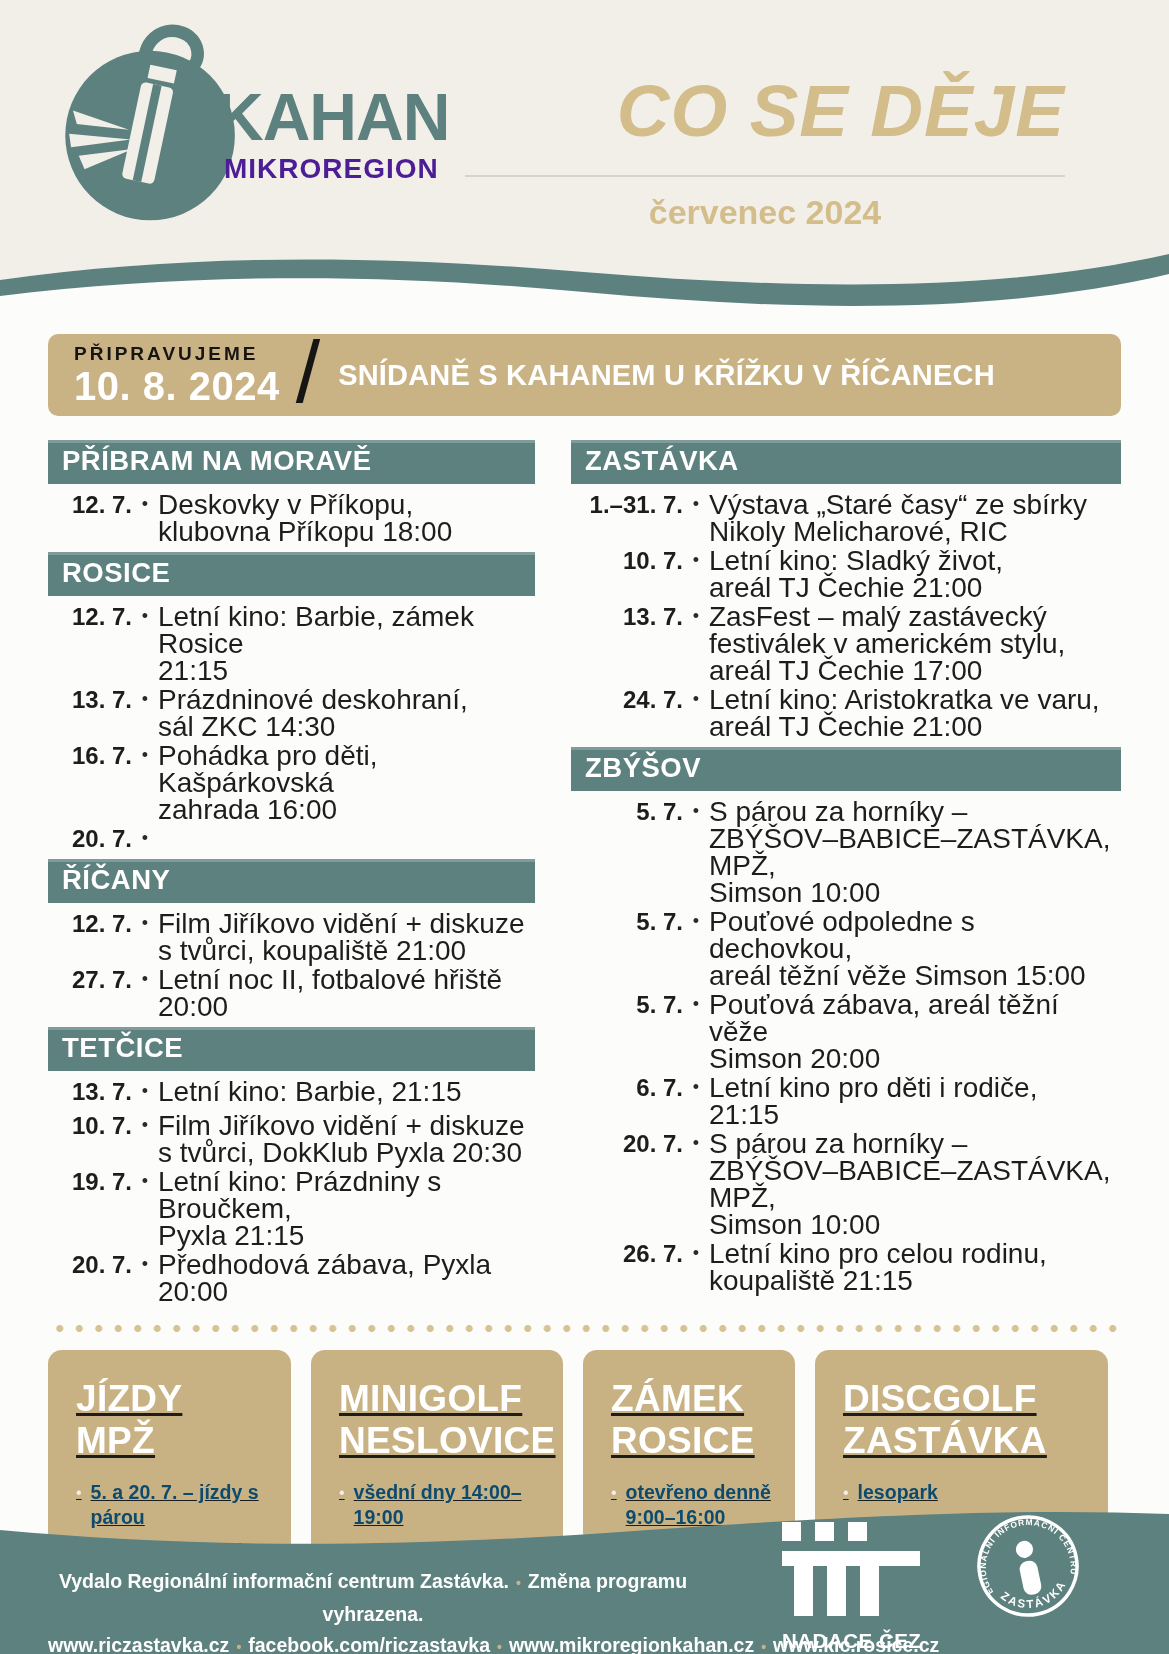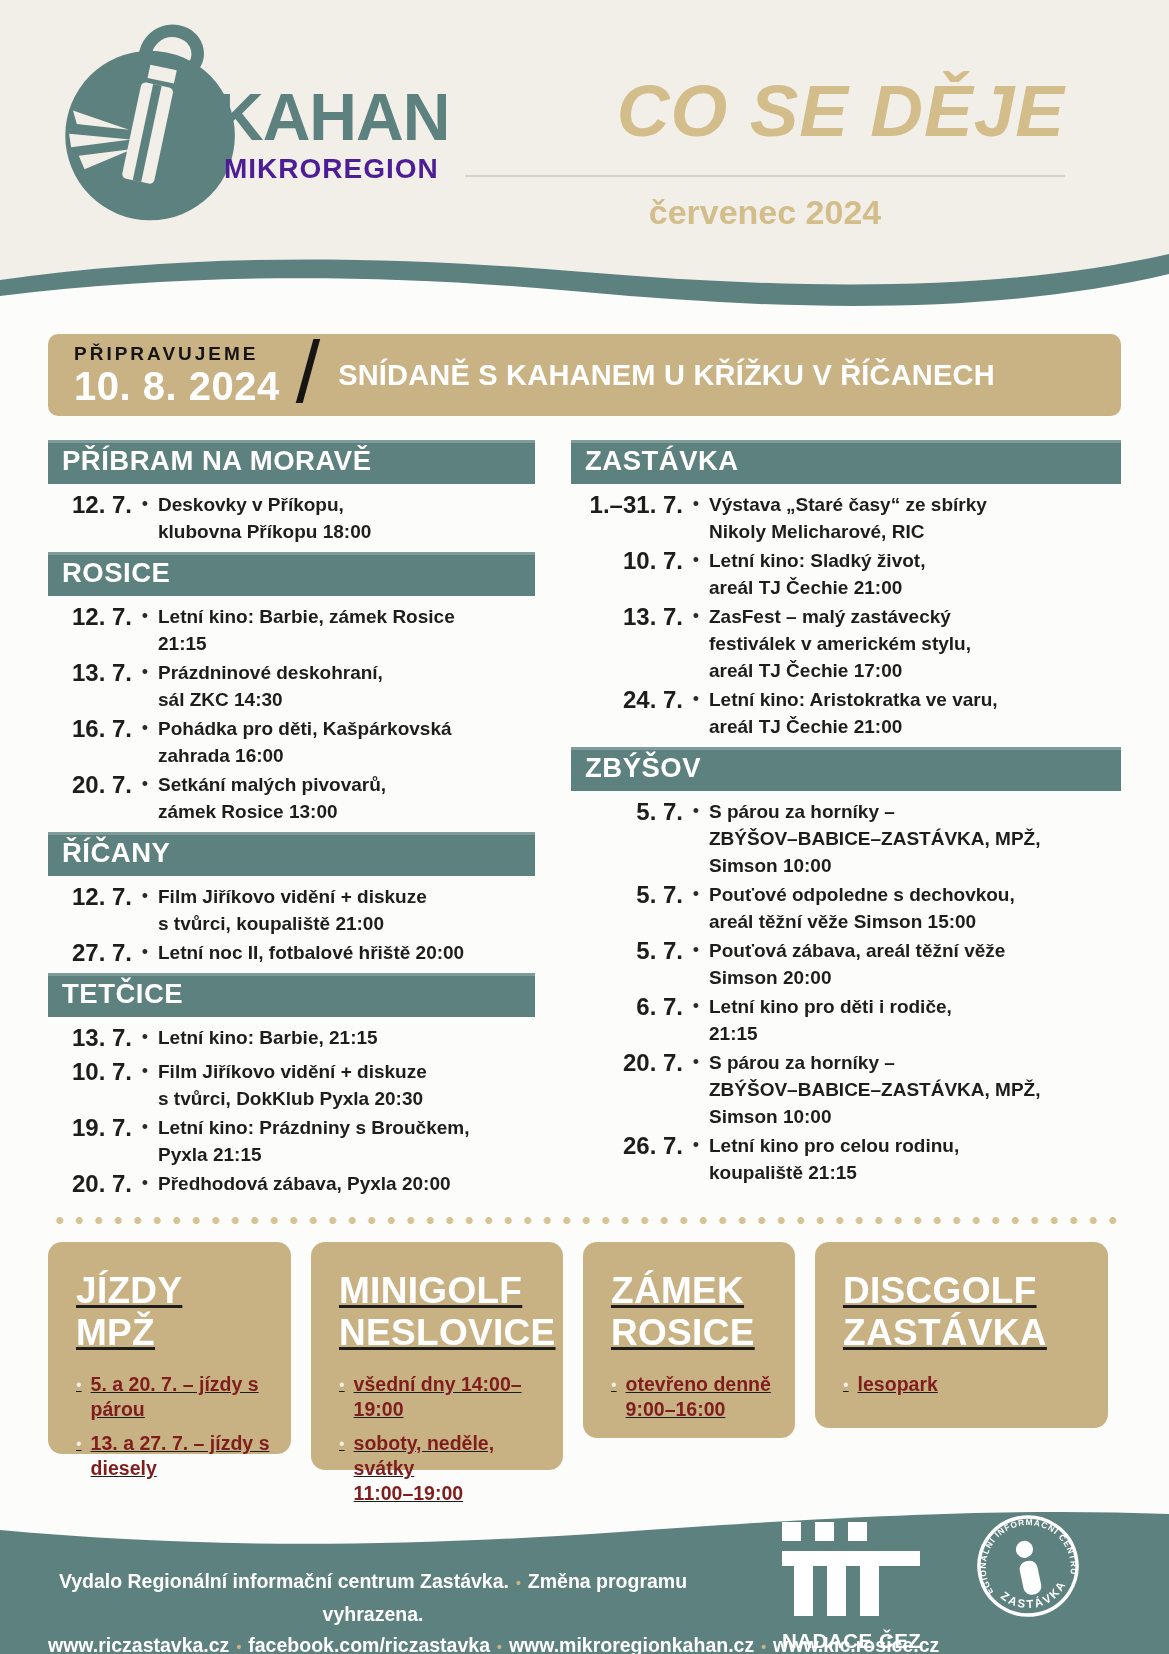--- a/index.html
+++ b/index.html
@@ -31,39 +31,39 @@
   .columns { display: flex; margin: 24px 48px 0; gap: 36px; }
   .col-left { width: 487px; flex: none; }
   .col-right { flex: 1; }
   .section { margin-top: 7px; }
   .section:first-child { margin-top: 0; }
   .section-header { background: #5d817e; color: #fff; font-weight: 800; font-size: 27.5px; letter-spacing: .5px; padding: 5px 14px 7px; margin-bottom: 7px; box-shadow: inset 0 3px 0 rgba(255,255,255,.22); }
   .event { display: grid; grid-template-columns: 84px 26px 1fr; margin-bottom: 2px; }
   .col-right .event { grid-template-columns: 112px 26px 1fr; }
   .event-date { font-weight: 800; text-align: right; font-size: 24px; line-height: 27px; }
   .event-bullet { text-align: center; font-size: 18px; line-height: 27px; color: #2a2a28; }
-  .event-text { font-size: 19px; line-height: 27px; white-space: pre-line; font-weight: bold; }
+  .event-text { font-size: 28px; line-height: 27px; white-space: pre-line; }
 
   
   .dotted { margin: 16px 48px 0; height: 9px;
     background-image: radial-gradient(circle, #d5c393 3.2px, rgba(0,0,0,0) 3.8px);
     background-size: 19.5px 9px; background-repeat: repeat-x; background-position: 2px 1px; }
 
   
   .boxes { display: flex; align-items: flex-start; margin: 18px 0 0 48px; gap: 20px; text-decoration: underline; }
   .box { background: #c8b284; border-radius: 14px; padding: 28px 20px 18px 28px; }
   .box1 { width: 243px; height: 212px; }
   .box2 { width: 252px; height: 228px; }
   .box3 { width: 212px; height: 196px; }
   .box4 { width: 293px; height: 186px; }
   .box-title { color: #fff; font-size: 37px; font-weight: 800; line-height: 1.14; white-space: pre-line; letter-spacing: .3px; }
   .box-items { margin-top: 18px; }
   .box-item { display: flex; margin-bottom: 9px; }
   .box-item-dot { color: #f3efe6; font-size: 16px; line-height: 25px; margin-right: 9px; }
-  .box-item-text { font-size: 19.5px; font-weight: 700; line-height: 25px; white-space: pre-line; color: #7f1d1d; }
+  .box-item-text { font-size: 19.5px; font-weight: 700; line-height: 25px; white-space: pre-line; color: #0c4a6e; }
 
   
   .footer { position: absolute; left: 0; right: 0; bottom: 0; height: 152px; }
   .footer-wave { position: absolute; top: 0; left: 0; width: 1169px; height: 56px; display: block; }
   .footer-bar { position: absolute; top: 55px; left: 0; right: 0; bottom: 0; background: #5d817e; }
   .footer-text { position: absolute; left: 48px; top: 64px; width: 650px; text-align: center; color: #fff; z-index: 3; }
   .footer-line { font-size: 19.5px; font-weight: 700; line-height: 31px; }
   .footer-sep { color: #c9b385; font-size: 14px; padding: 0 7px; }
   .nadace { position: absolute; left: 782px; top: 20px; width: 190px; display: flex; flex-direction: column; align-items: flex-start; z-index: 3; }
   .nadace-squares, .nadace-pillars { display: flex; gap: 14px; }
@@ -146,22 +146,20 @@
           </div>
           <div class="event">
             <div class="event-date">16. 7.</div>
             <div class="event-bullet">•</div>
             <div class="event-text">Pohádka pro děti, Kašpárkovská
 zahrada 16:00</div>
           </div>
           <div class="event">
             <div class="event-date">20. 7.</div>
             <div class="event-bullet">•</div>
-            <div class="event-text">Setkání malých pivovarů,
-zámek Rosice 13:00</div>
           </div>
         </div>
         <div class="section">
           <div class="section-header">ŘÍČANY</div>
           <div class="event">
             <div class="event-date">12. 7.</div>
             <div class="event-bullet">•</div>
             <div class="event-text">Film Jiříkovo vidění + diskuze
 s tvůrci, koupaliště 21:00</div>
           </div>

